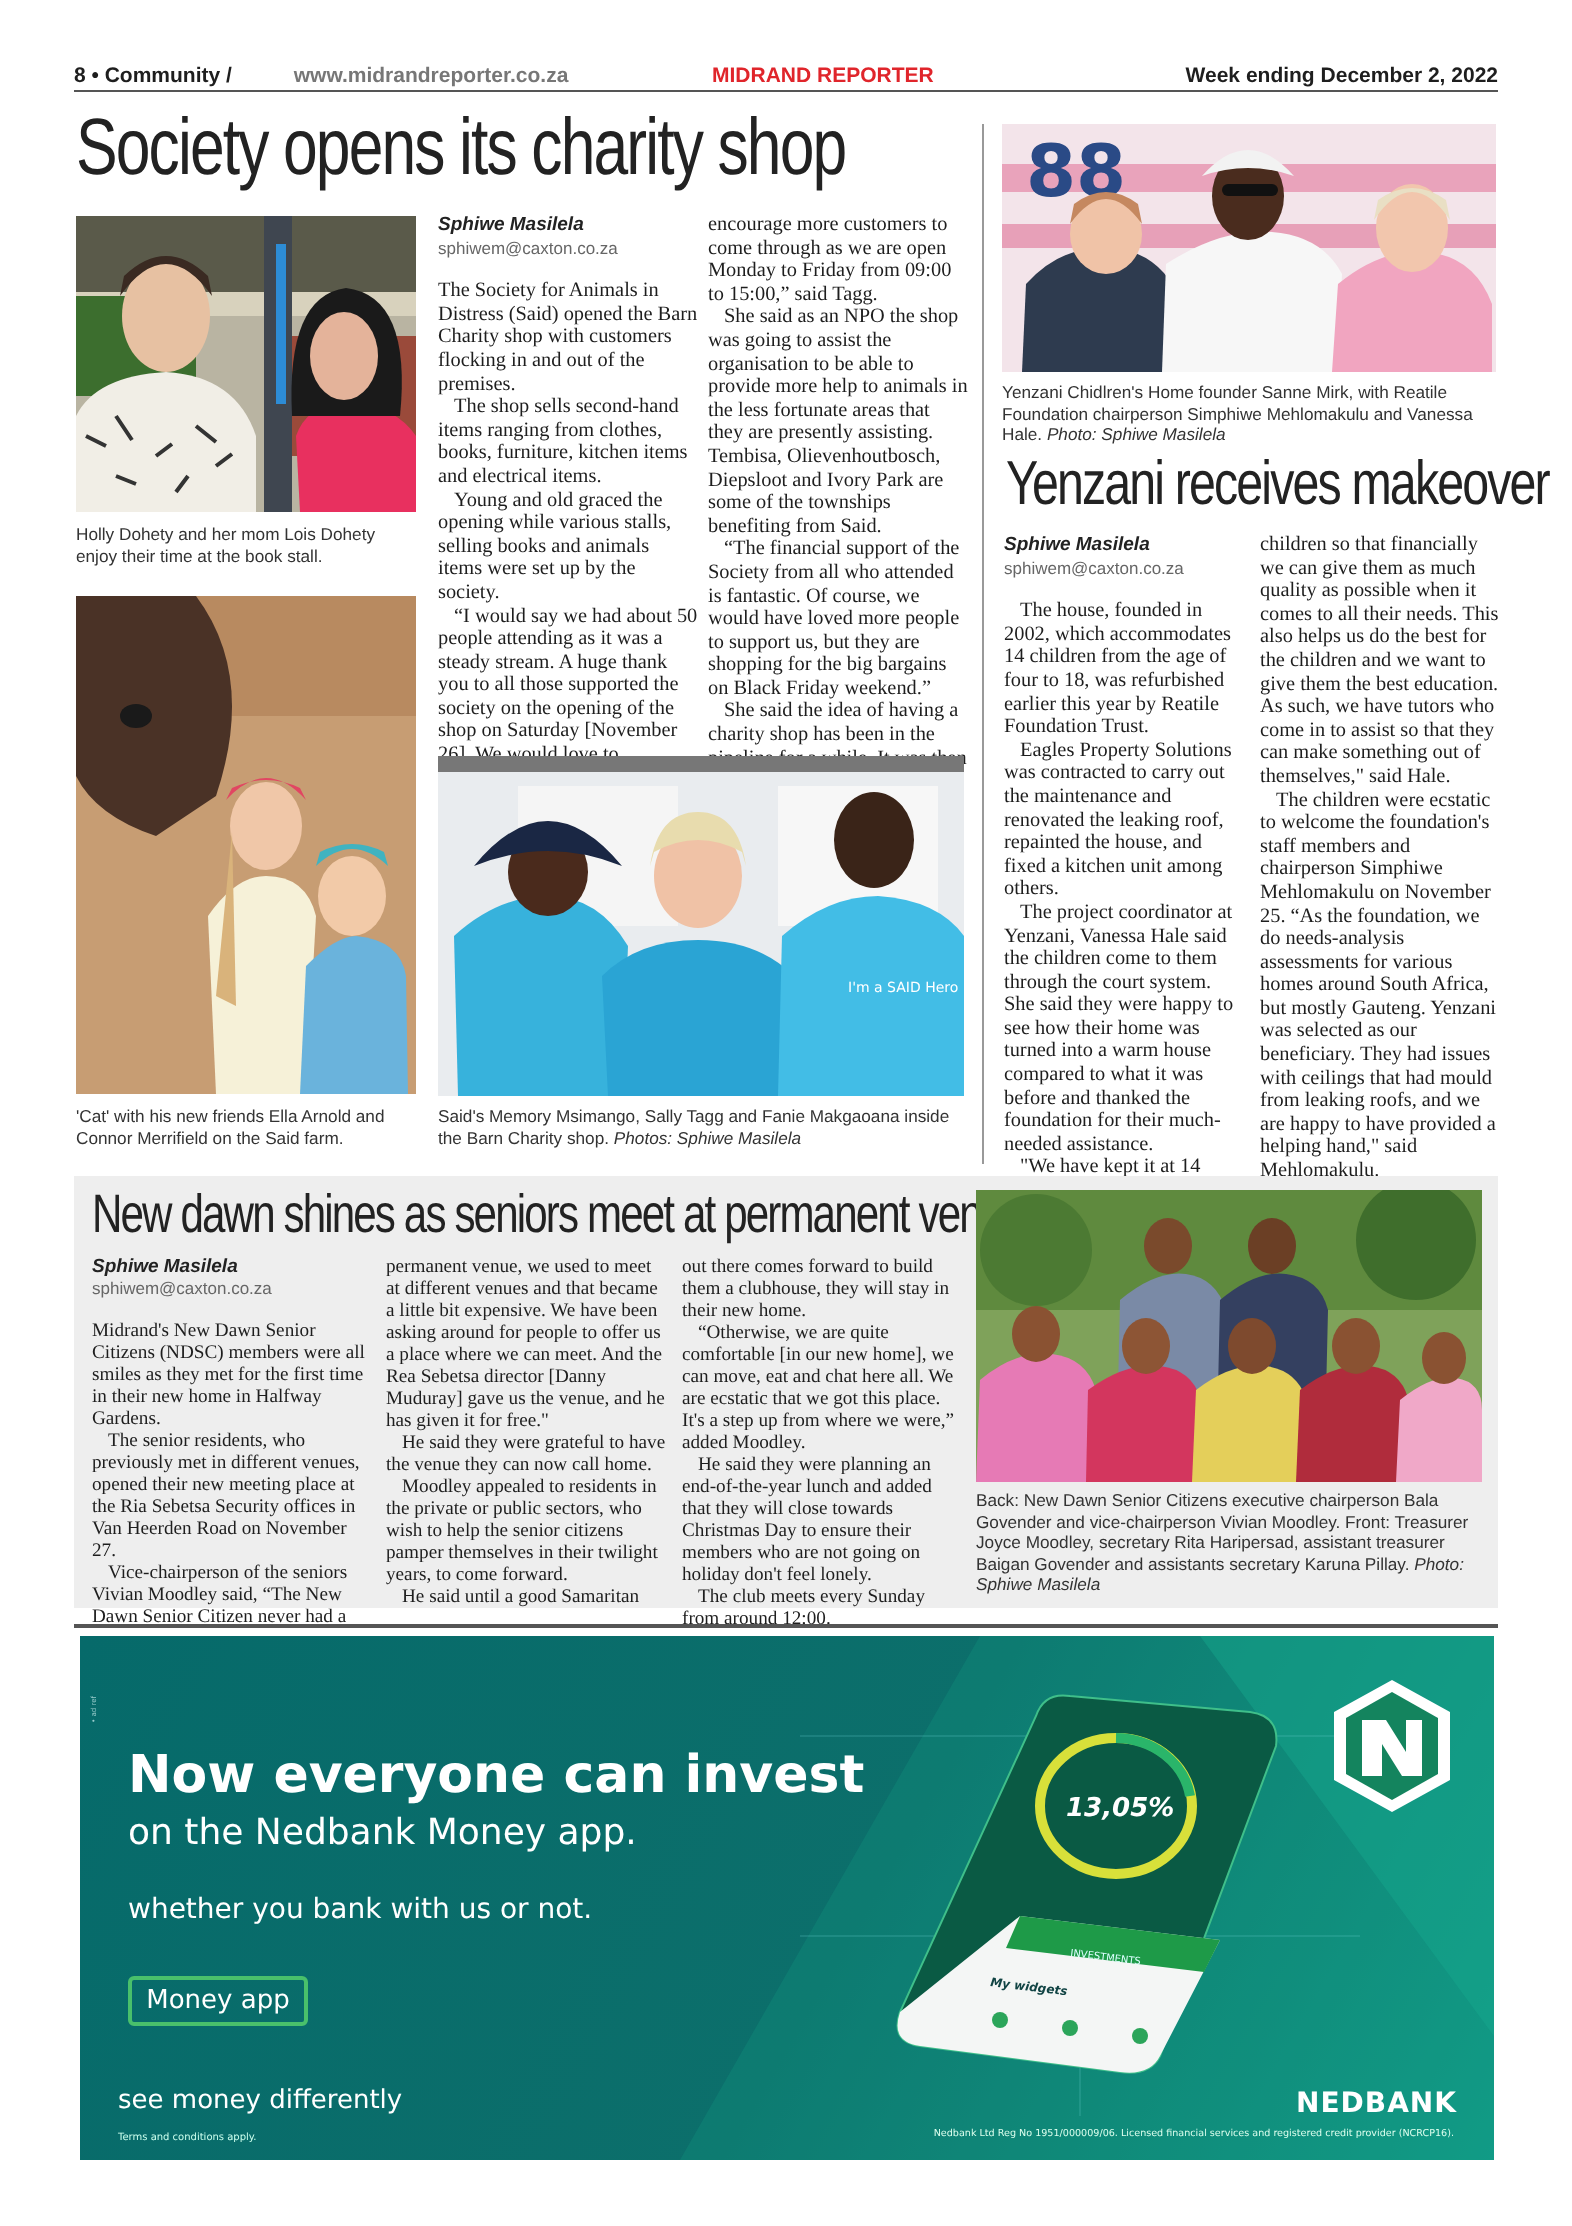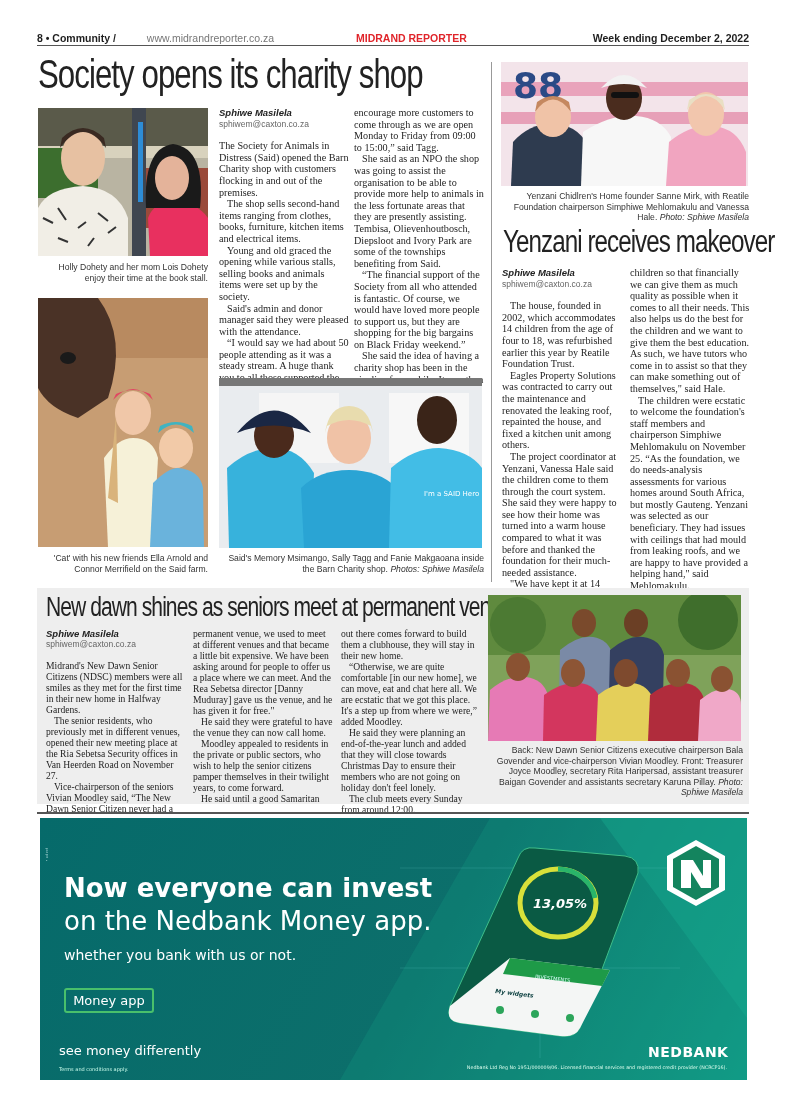--- a/index.html
+++ b/index.html
@@ -1,39 +1,39 @@
 <!DOCTYPE html>
 <html><head>
 <meta charset="utf-8">
 <style>
   * { box-sizing: border-box; margin: 0; padding: 0; }
   body { width: 786px; height: 1113px; background: #ffffff; position: relative; overflow: hidden; font-family: "Liberation Serif", serif; color: #1e1e1e; }
   .abs { position: absolute; }
   .header { left: 37px; top: 30px; width: 712px; height: 16px; border-bottom: 1.5px solid #555; font-family: "Liberation Sans", sans-serif; font-size: 10.5px; font-weight: bold; }
   .header .left { position: absolute; left: 0; top: 2px; }
-  .header .left .url { color: #777; font-weight: normal; padding-left: 28px; }
+  .header .left .url { color: #777; font-weight: bold; padding-left: 28px; }
   .header .center { position: absolute; left: 319px; top: 2px; color: #e0252b; text-align: right; }
   .header .right { position: absolute; right: 0; top: 2px; }
   .headline { font-family: "Liberation Sans", sans-serif; letter-spacing: -1.2px; color: #222; transform-origin: left top; white-space: nowrap; }
   .h1 { left: 38px; top: 52px; font-size: 40px; transform: scaleX(0.78); font-weight: normal; }
   .h2 { left: 503px; top: 224px; font-size: 31px; transform: scaleX(0.78); }
   .h3 { left: 46px; top: 592px; font-size: 27px; transform: scaleX(0.78); }
   .vrule { left: 491px; top: 62px; width: 1px; height: 520px; background: #999; }
   .byline { font-family: "Liberation Sans", sans-serif; font-style: italic; font-weight: bold; font-size: 9.5px; color: #222; }
   .email { font-family: "Liberation Sans", sans-serif; font-size: 8.5px; color: #666; margin-bottom: 10px; }
   .col { font-size: 10.2px; line-height: 11.6px; color: #1e1e1e; }
   .col p { text-indent: 8px; }
   .col p.first { text-indent: 0; }
-  .caption { font-family: "Liberation Sans", sans-serif; font-size: 8.6px; line-height: 10.5px; color: #333; text-align: right; }
+  .caption { font-family: "Liberation Sans", sans-serif; font-size: 8.6px; line-height: 10.5px; color: #333; }
   .caption i { font-style: italic; }
   .photo { overflow: hidden; }
   .senior-box { left: 37px; top: 588px; width: 712px; height: 216px; background: #eeeeee; }
   .ad { left: 40px; top: 818px; width: 707px; height: 262px; background: linear-gradient(120deg, #066a6a 0%, #0c6f6b 55%, #0f8577 75%, #12a08a 100%); overflow: hidden; }
   .ad-h1 { font-family: "DejaVu Sans", sans-serif; font-weight: bold; font-size: 26px; color: #fff; left: 24px; top: 55px; white-space: nowrap; text-align: center; }
-  .ad-h2 { font-family: "DejaVu Sans", sans-serif; font-size: 26px; color: #fff; left: 24px; top: 88px; white-space: nowrap; font-weight: normal; }
+  .ad-h2 { font-family: "DejaVu Sans", sans-serif; font-size: 18px; color: #fff; left: 24px; top: 88px; white-space: nowrap; font-weight: normal; }
   .ad-sub { font-family: "DejaVu Sans", sans-serif; font-size: 14px; color: #fff; left: 24px; top: 128px; line-height: 19px; }
   .ad-btn { left: 24px; top: 170px; width: 90px; height: 25px; border: 2px solid #49c06b; border-radius: 3px; color: #fff; font-family: "DejaVu Sans", sans-serif; font-size: 13px; text-align: center; line-height: 21px; }
   .ad-tag { left: 19px; top: 225px; font-family: "DejaVu Sans", sans-serif; font-size: 13px; color: #fff; text-align: right; }
   .ad-terms { left: 19px; top: 248px; font-family: "DejaVu Sans", sans-serif; font-size: 5px; color: #cfe; }
   .ad-legal { right: 20px; top: 247px; font-family: "DejaVu Sans", sans-serif; font-size: 4.8px; color: #dfe; }
   .ad-brand { left: 608px; top: 226px; font-family: "DejaVu Sans", sans-serif; font-weight: bold; font-size: 14px; color: #fff; letter-spacing: 0.5px; }
   .ad-side { left: 5px; top: 30px; font-family: "DejaVu Sans", sans-serif; font-size: 3.5px; color: #9cc; writing-mode: vertical-rl; transform: rotate(180deg); }
 </style>
 </head>
 <body>
@@ -83,21 +83,20 @@
   </svg>
 </div>
 <div class="abs caption" style="left:38px;top:553px;width:170px;">'Cat' with his new friends Ella Arnold and Connor Merrifield on the Said farm.</div>
 
 <div class="abs col" style="left:219px;top:107px;width:130px;">
   <div class="byline">Sphiwe Masilela</div>
   <div class="email">sphiwem@caxton.co.za</div>
   <p class="first">The Society for Animals in Distress (Said) opened the Barn Charity shop with customers flocking in and out of the premises.</p>
   <p>The shop sells second-hand items ranging from clothes, books, furniture, kitchen items and electrical items.</p>
   <p>Young and old graced the opening while various stalls, selling books and animals items were set up by the society.</p>
-  <p>Said's admin and donor manager said they were pleased with the attendance.</p>
   <p>“I would say we had about 50 people attending as it was a steady stream. A huge thank you to all those supported the society on the opening of the shop on Saturday [November 26]. We would love to</p>
 </div>
 <div class="abs col" style="left:354px;top:107px;width:130px;">
   <p class="first">encourage more customers to come through as we are open Monday to Friday from 09:00 to 15:00,” said Tagg.</p>
   <p>She said as an NPO the shop was going to assist the organisation to be able to provide more help to animals in the less fortunate areas that they are presently assisting. Tembisa, Olievenhoutbosch, Diepsloot and Ivory Park are some of the townships benefiting from Said.</p>
   <p>“The financial support of the Society from all who attended is fantastic. Of course, we would have loved more people to support us, but they are shopping for the big bargains on Black Friday weekend.”</p>
   <p>She said the idea of having a charity shop has been in the pipeline for a while. It was then decided that this year (2022) would be the right time to open the shop.</p>
 </div>
 
 <div class="abs photo" style="left:219px;top:378px;width:263px;height:170px;">

